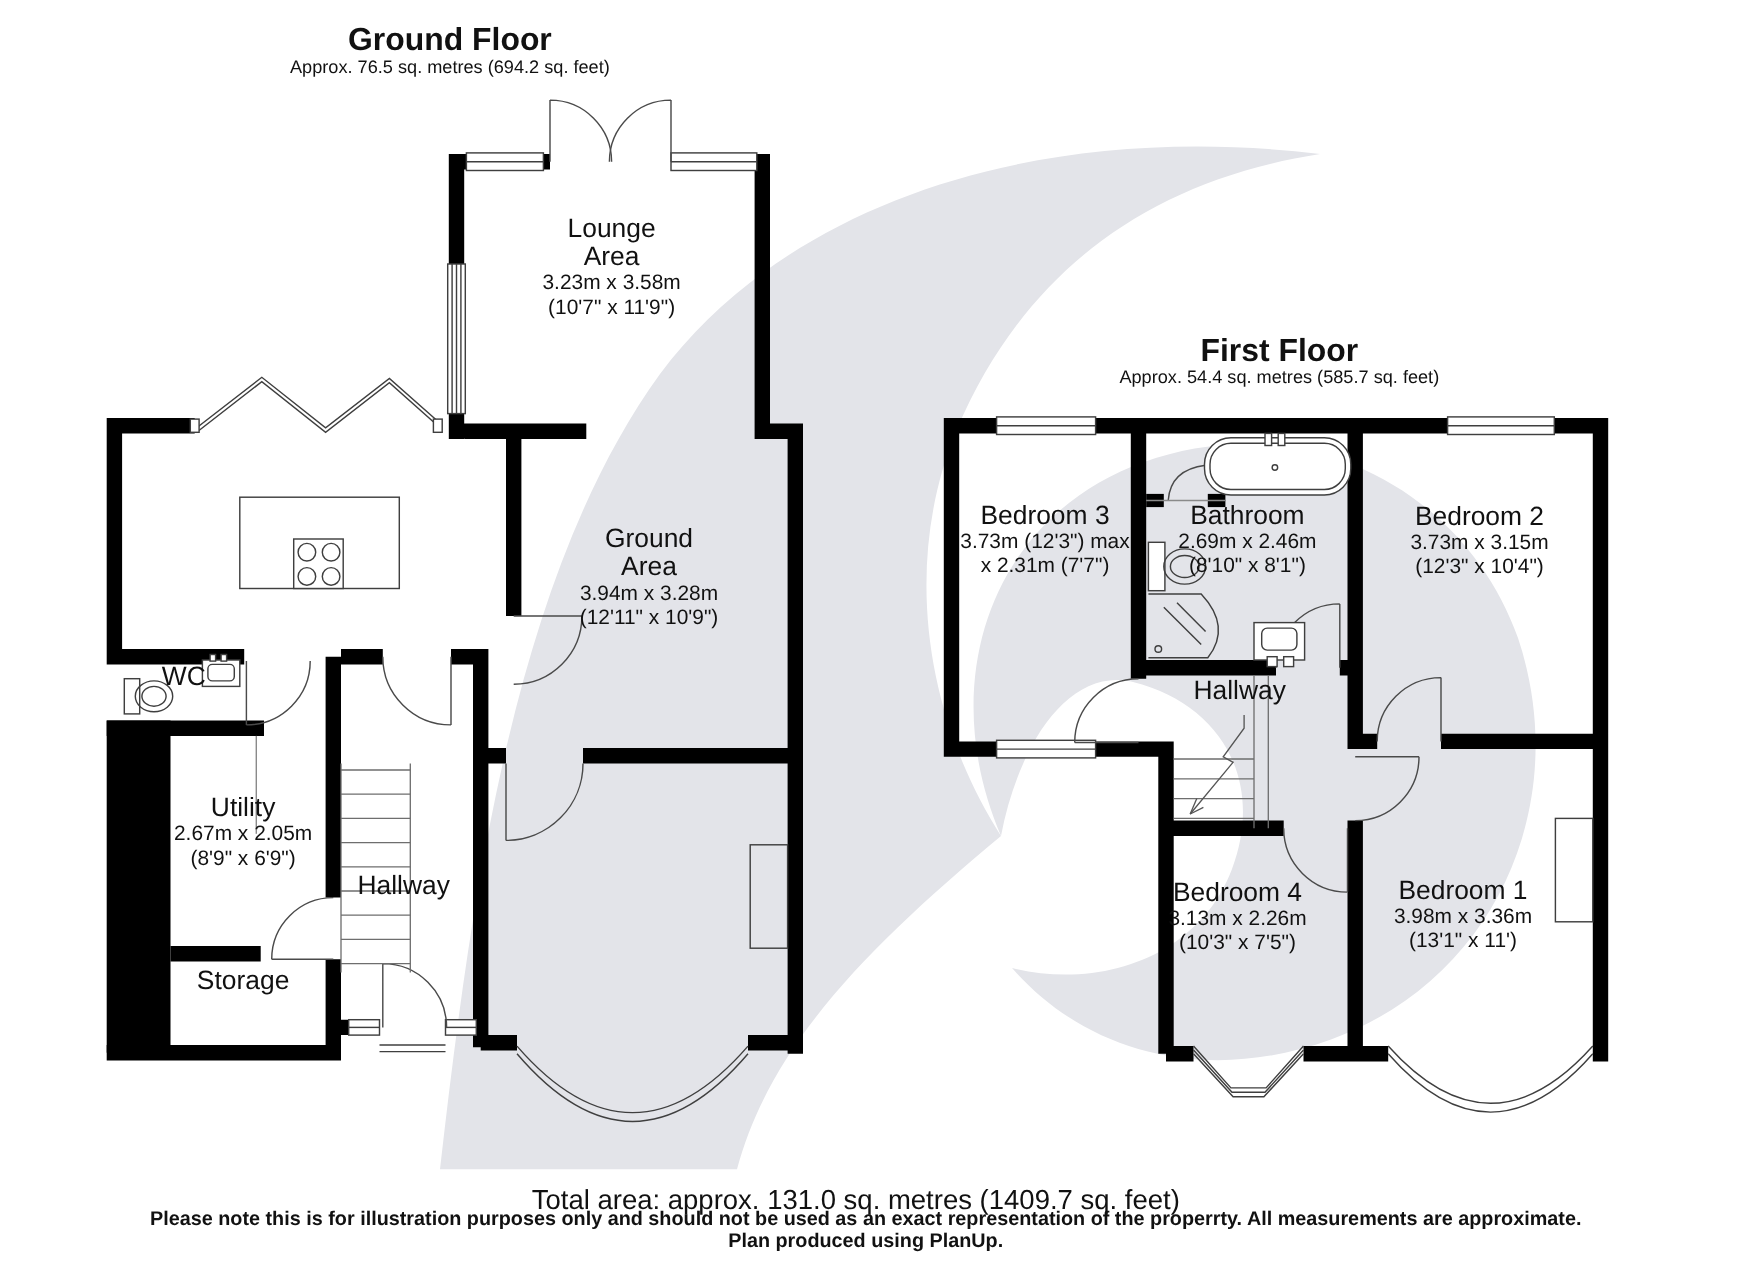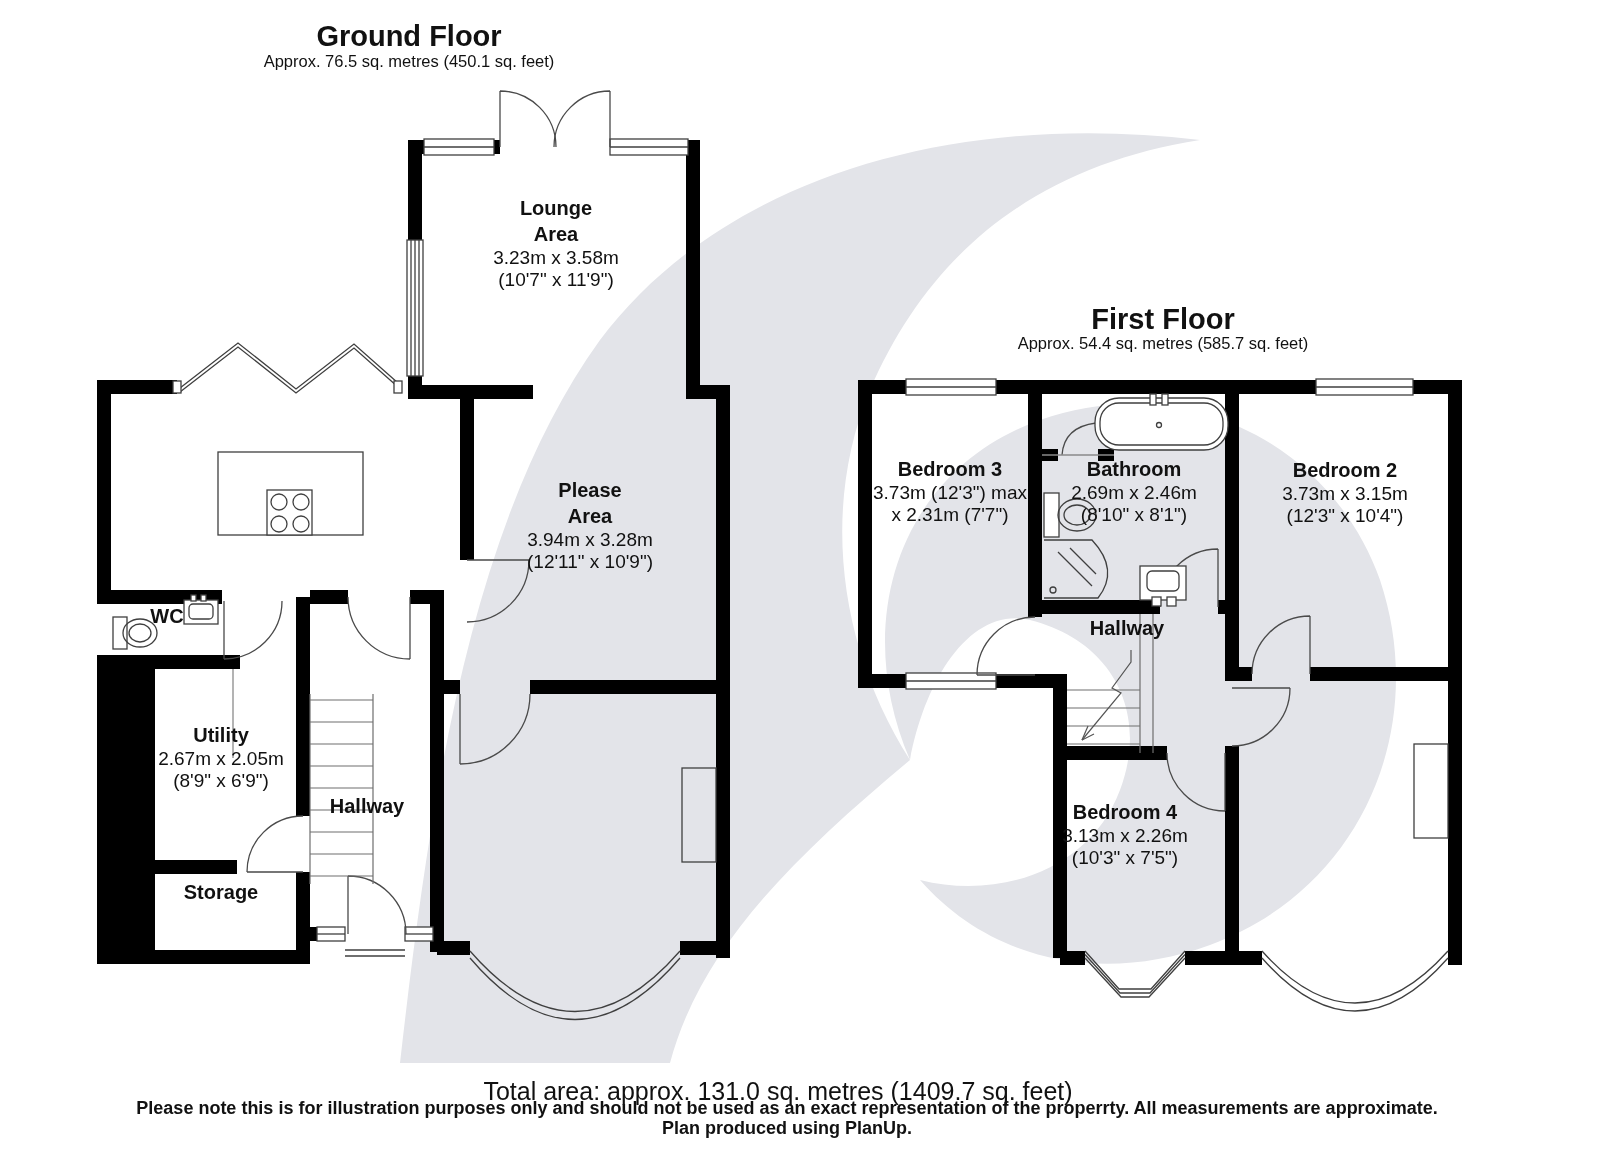--- a/index.html
+++ b/index.html
@@ -1,20 +1,20 @@
 <!DOCTYPE html>
 <html><head>
 <meta charset="utf-8">
 <style>
   html,body{margin:0;padding:0;background:#ffffff;}
   #plan{position:relative;width:1600px;height:1163px;background:#ffffff;overflow:hidden;
         font-family:"Liberation Sans", sans-serif;color:#111;}
   #plan svg{position:absolute;left:0;top:0;}
   .lbl{position:absolute;transform:translate(-50%,-50%);text-align:center;white-space:nowrap;z-index:5;}
-  .rn{font-size:20px;font-weight:bold;line-height:26px;}
+  .rn{font-size:24px;font-weight:normal;line-height:26px;}
   .rd{font-size:19px;line-height:22px;}
   .title{font-size:29px;font-weight:bold;line-height:32px;}
   .subtitle{font-size:16.5px;line-height:20px;}
   .total{font-size:25px;line-height:28px;margin-top:20px;}
   .fine{font-size:18px;line-height:20px;font-weight:bold;}
 </style>
 </head>
 <body>
 
 <div id="plan">
@@ -267,33 +267,33 @@
             <rect x="1414" y="744" width="34" height="94" fill="none"></rect>
           </g>
     </g>
   </g>
 </svg>
 
   <div class="lbl" style="left:409px;top:36px">
       <div class="title">Ground Floor</div>
     </div>
   <div class="lbl" style="left:409px;top:61px">
-      <div class="subtitle">Approx. 76.5 sq. metres (450.1 sq. feet)</div>
+      <div class="subtitle">Approx. 76.5 sq. metres (694.2 sq. feet)</div>
     </div>
 
   <div class="lbl" style="left:556px;top:243px">
     <div class="rn">Lounge</div>
     <div class="rn">Area</div>
     <div class="rd">3.23m x 3.58m</div>
     <div class="rd">(10'7" x 11'9")</div>
   </div>
 
 
   <div class="lbl" style="left:590px;top:525px">
-    <div class="rn">Please</div>
+    <div class="rn">Ground</div>
     <div class="rn">Area</div>
     <div class="rd">3.94m x 3.28m</div>
     <div class="rd">(12'11" x 10'9")</div>
   </div>
 
   <div class="lbl" style="left:167px;top:616px">
     <div class="rn">WC</div>
   </div>
 
   <div class="lbl" style="left:221px;top:757px">
@@ -339,20 +339,25 @@
   <div class="lbl" style="left:1127px;top:628px">
     <div class="rn">Hallway</div>
   </div>
 
   <div class="lbl" style="left:1125px;top:834px">
     <div class="rn">Bedroom 4</div>
     <div class="rd">3.13m x 2.26m</div>
     <div class="rd">(10'3" x 7'5")</div>
   </div>
 
+  <div class="lbl" style="left:1330px;top:832px">
+    <div class="rn">Bedroom 1</div>
+    <div class="rd">3.98m x 3.36m</div>
+    <div class="rd">(13'1" x 11')</div>
+  </div>
 
   <div class="lbl" style="left:778px;top:1081px">
       <div class="total">Total area: approx. 131.0 sq. metres (1409.7 sq. feet)</div>
     </div>
   <div class="lbl" style="left:787px;top:1108px">
       <div class="fine">Please note this is for illustration purposes only and should not be used as an exact representation of the properrty. All measurements are approximate.</div>
     </div>
   <div class="lbl" style="left:787px;top:1128px">
       <div class="fine">Plan produced using PlanUp.</div>
     </div>

